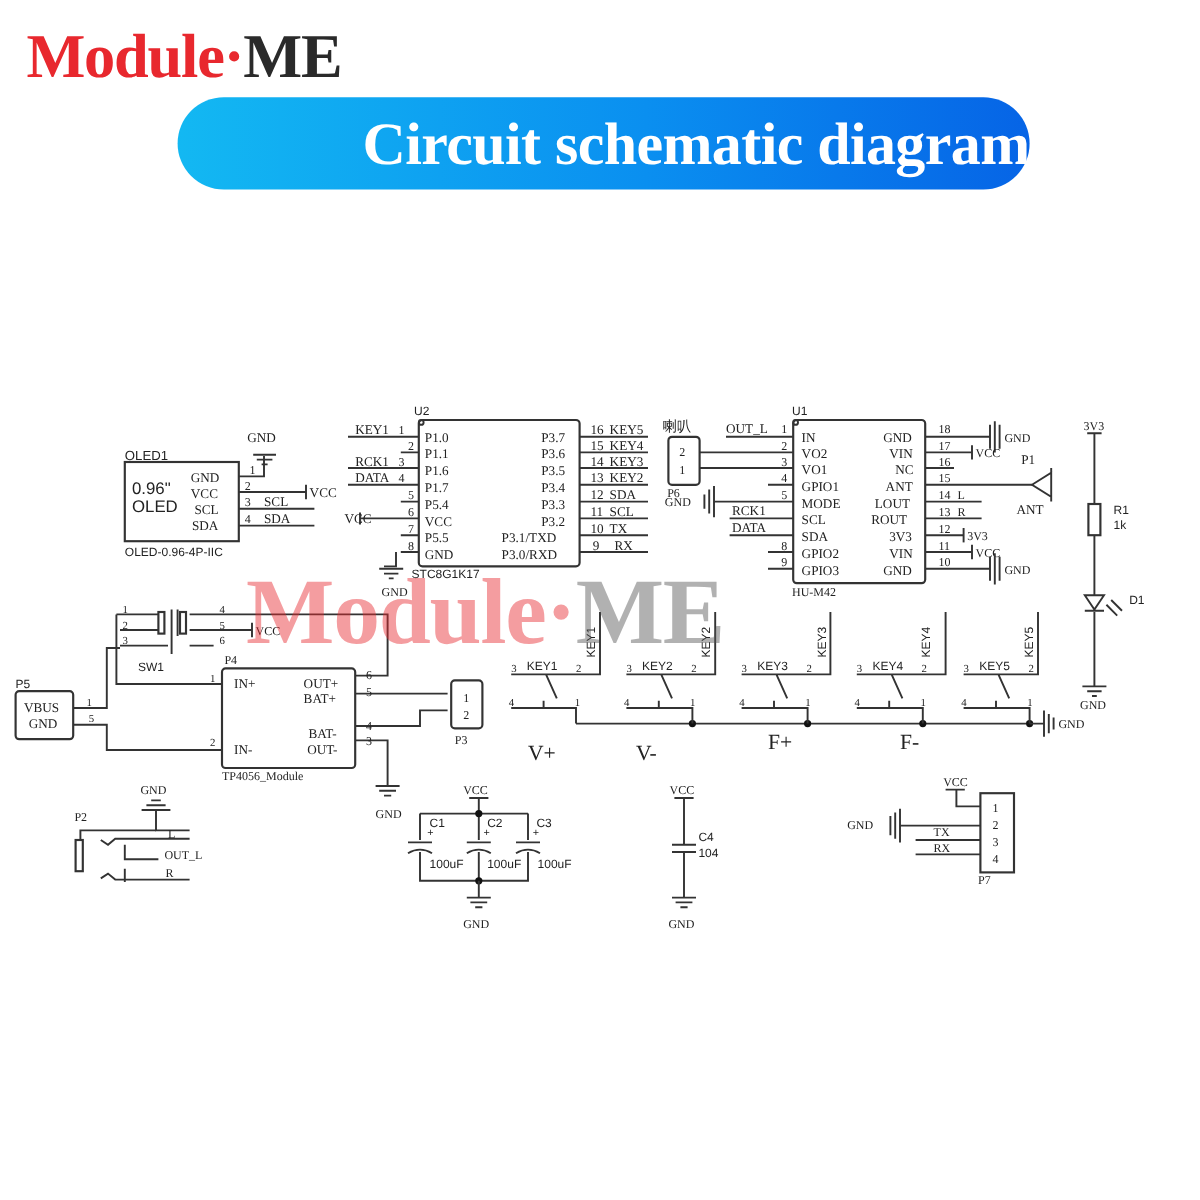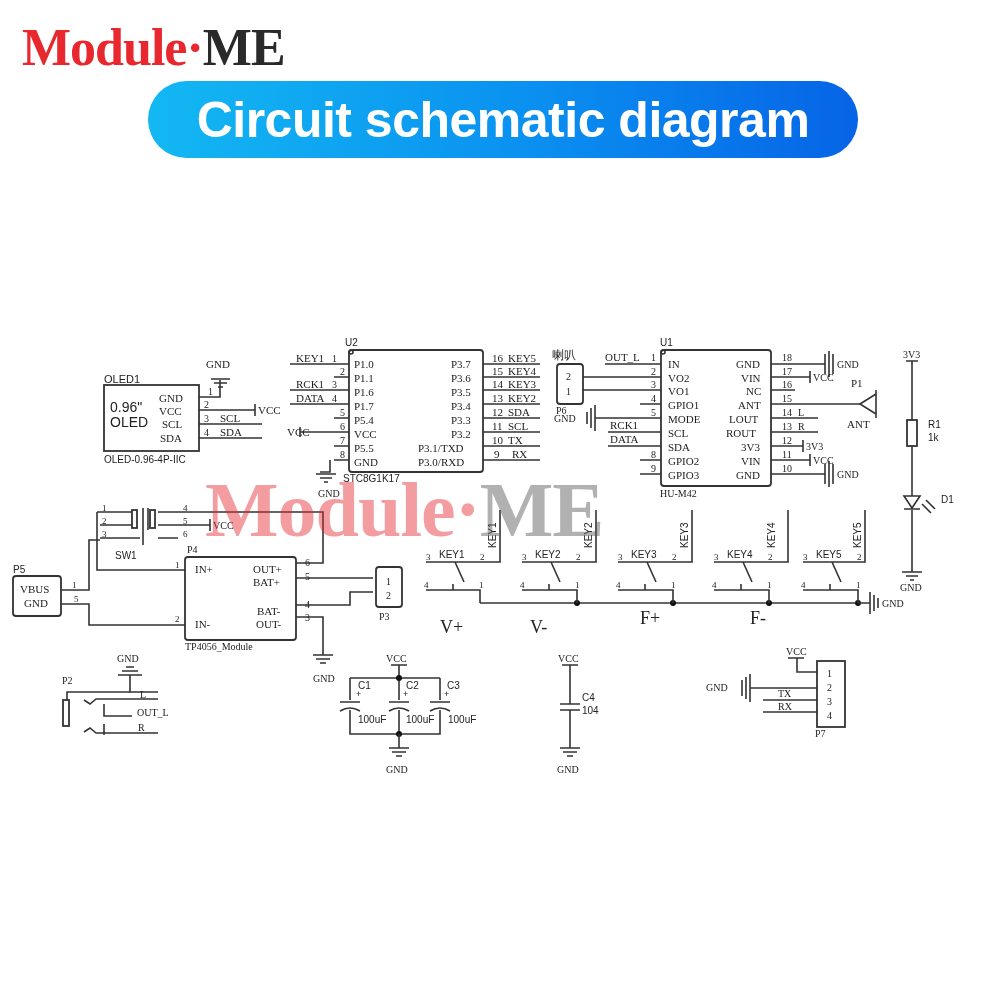--- a/index.html
+++ b/index.html
@@ -2,22 +2,22 @@
 <html><head>
 <meta charset="utf-8">
 <style>
   html, body { margin: 0; padding: 0; background: #ffffff; }
   body { width: 1000px; height: 1000px; position: relative; overflow: hidden; font-family: "Liberation Serif", serif; }
   .brand { position: absolute; left: 22px; top: 18px; font-family: "Liberation Serif", serif; font-weight: bold; font-size: 52px; letter-spacing: -1px; line-height: 60px; }
   .brand .red { color: #e8282e; }
   .brand .dark { color: #2a2a2a; }
   .banner { position: absolute; left: 148px; top: 81px; width: 710px; height: 77px; border-radius: 39px;
             background: linear-gradient(90deg, #13b8f2 0%, #0a8ff0 55%, #0664e6 100%);
-            color: #fff; font-family: Liberation Sans, sans-serif; font-weight: bold; font-size: 50px;
-            display: flex; align-items: center; justify-content: center; letter-spacing: -0.5px; }
+            color: #fff; font-family: Liberation Serif, serif; font-weight: bold; font-size: 50px;
+            display: flex; align-items: center; justify-content: flex-end; letter-spacing: -0.5px; }
   svg.schem { position: absolute; left: 0; top: 0; width: 1000px; height: 1000px; }
   svg text { font-family: "Liberation Serif", serif; fill: #222; }
   svg text.sans { font-family: "Liberation Sans", sans-serif; }
   .w { stroke: #333; stroke-width: 1.6; fill: none; }
   .box { stroke: #333; stroke-width: 1.8; fill: #fff; }
   .dot { fill: #111; }
   .wm { position: absolute; left: 205px; top: 470px; font-family: "Liberation Serif", serif; font-weight: bold;
         font-size: 78px; line-height: 80px; letter-spacing: -1px; opacity: 0.45; pointer-events: none; }
   .wm .red { color: #e8282e; }
   .wm .dark { color: #555; }

